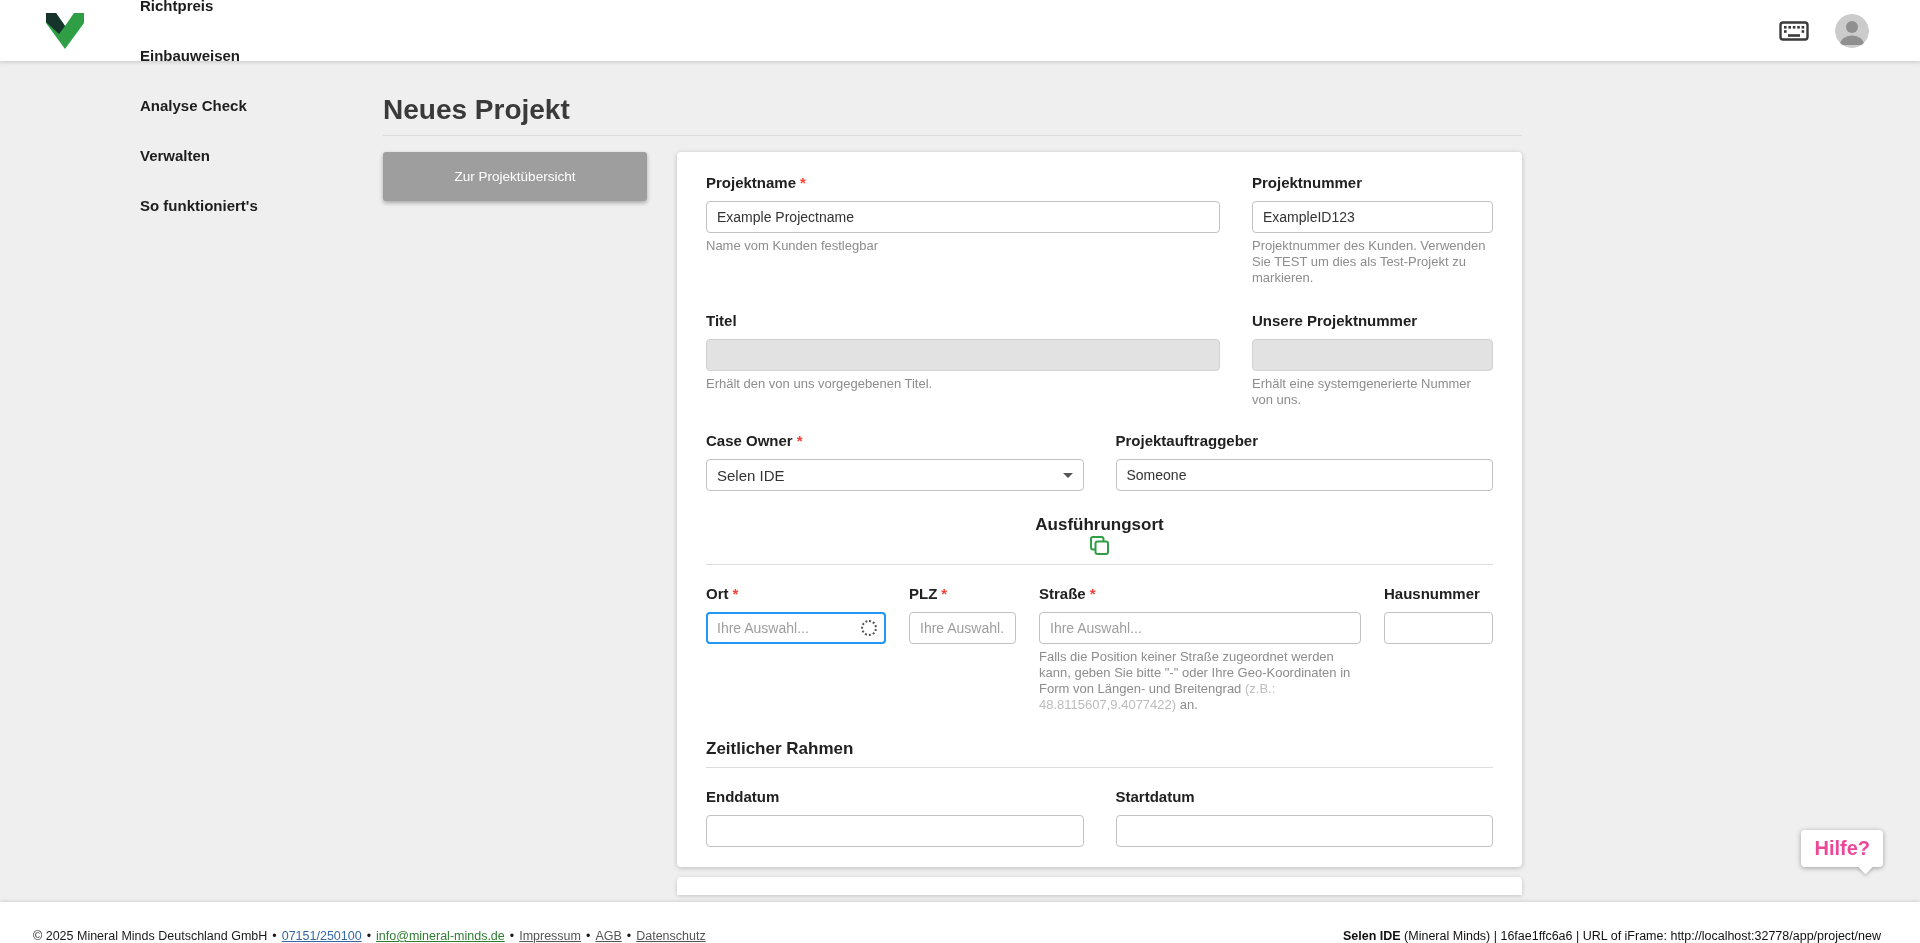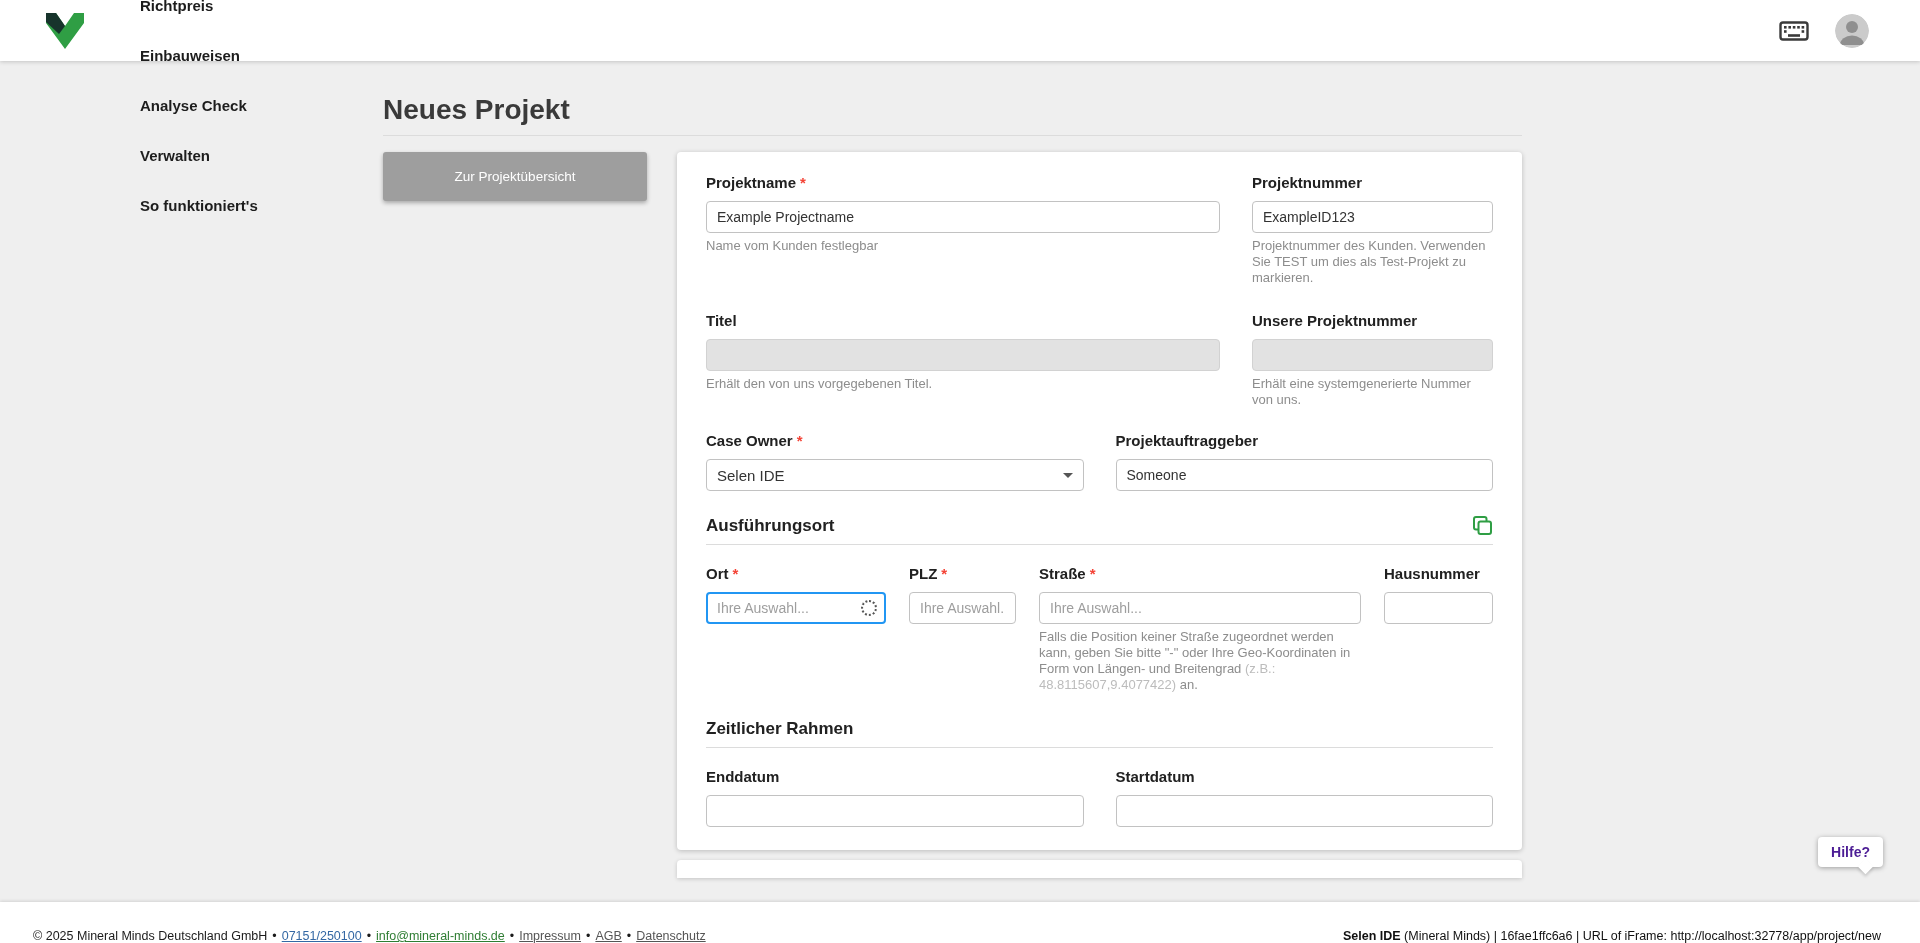--- a/index.html
+++ b/index.html
@@ -61,21 +61,21 @@
     background:#ffffff; border-radius:4px 4px 0 0;
     box-shadow:0 1px 4px rgba(0,0,0,.18);
   }
 
   
   .grid-a { display:grid; grid-template-columns:514px 241px; justify-content:space-between; }
   .grid-b { display:grid; grid-template-columns:1fr 1fr; column-gap:32px; }
   .grid-c { display:grid; grid-template-columns:180px 107px 322px 1fr; column-gap:23px; }
   .mt-row2 { margin-top:26px; }
   .mt-row3 { margin-top:24px; }
-  .mt-sec  { margin-top:24px; }
+  .mt-sec  { margin-top:24px;flex-direction:column; }
   .mt-sec2 { margin-top:26px; }
   .mt-row  { margin-top:20px; }
 
   .flabel { display:block; font-size:15px; font-weight:bold; color:#212121; margin-bottom:10px; white-space:nowrap; }
   .req { color:#f44336; margin-left:4px; font-weight:bold; }
   .finput {
     width:100%; height:32px;
     border:1px solid #c2c2c2; border-radius:4px;
     padding:0 10px; font-size:14px; color:#333;
     font-family:inherit; background:#fff; outline:none;
@@ -114,21 +114,21 @@
     padding-bottom:8px; border-bottom:1px solid #dcdcdc;
   }
   .section-title { font-size:17px; font-weight:bold; color:#212121; }
   .copy-icon { cursor:pointer; display:flex; }
 
   
   .help-bubble {
     position:absolute; right:37px; bottom:76px;
     background:#fff; border-radius:4px;
     box-shadow:0 1px 5px rgba(0,0,0,.35);
-    padding:7px 13px; font-size:14px; font-weight:bold; color:#4c1d95;
+    padding:7px 13px; font-size:20px; font-weight:bold; color:#ec4899;
     cursor:pointer; z-index:30;
   }
   .help-bubble::after {
     content:""; position:absolute; bottom:-5px; right:12px;
     width:11px; height:11px; background:#fff;
     transform:rotate(45deg);
     box-shadow:2px 2px 3px rgba(0,0,0,.15);
   }
 
   

